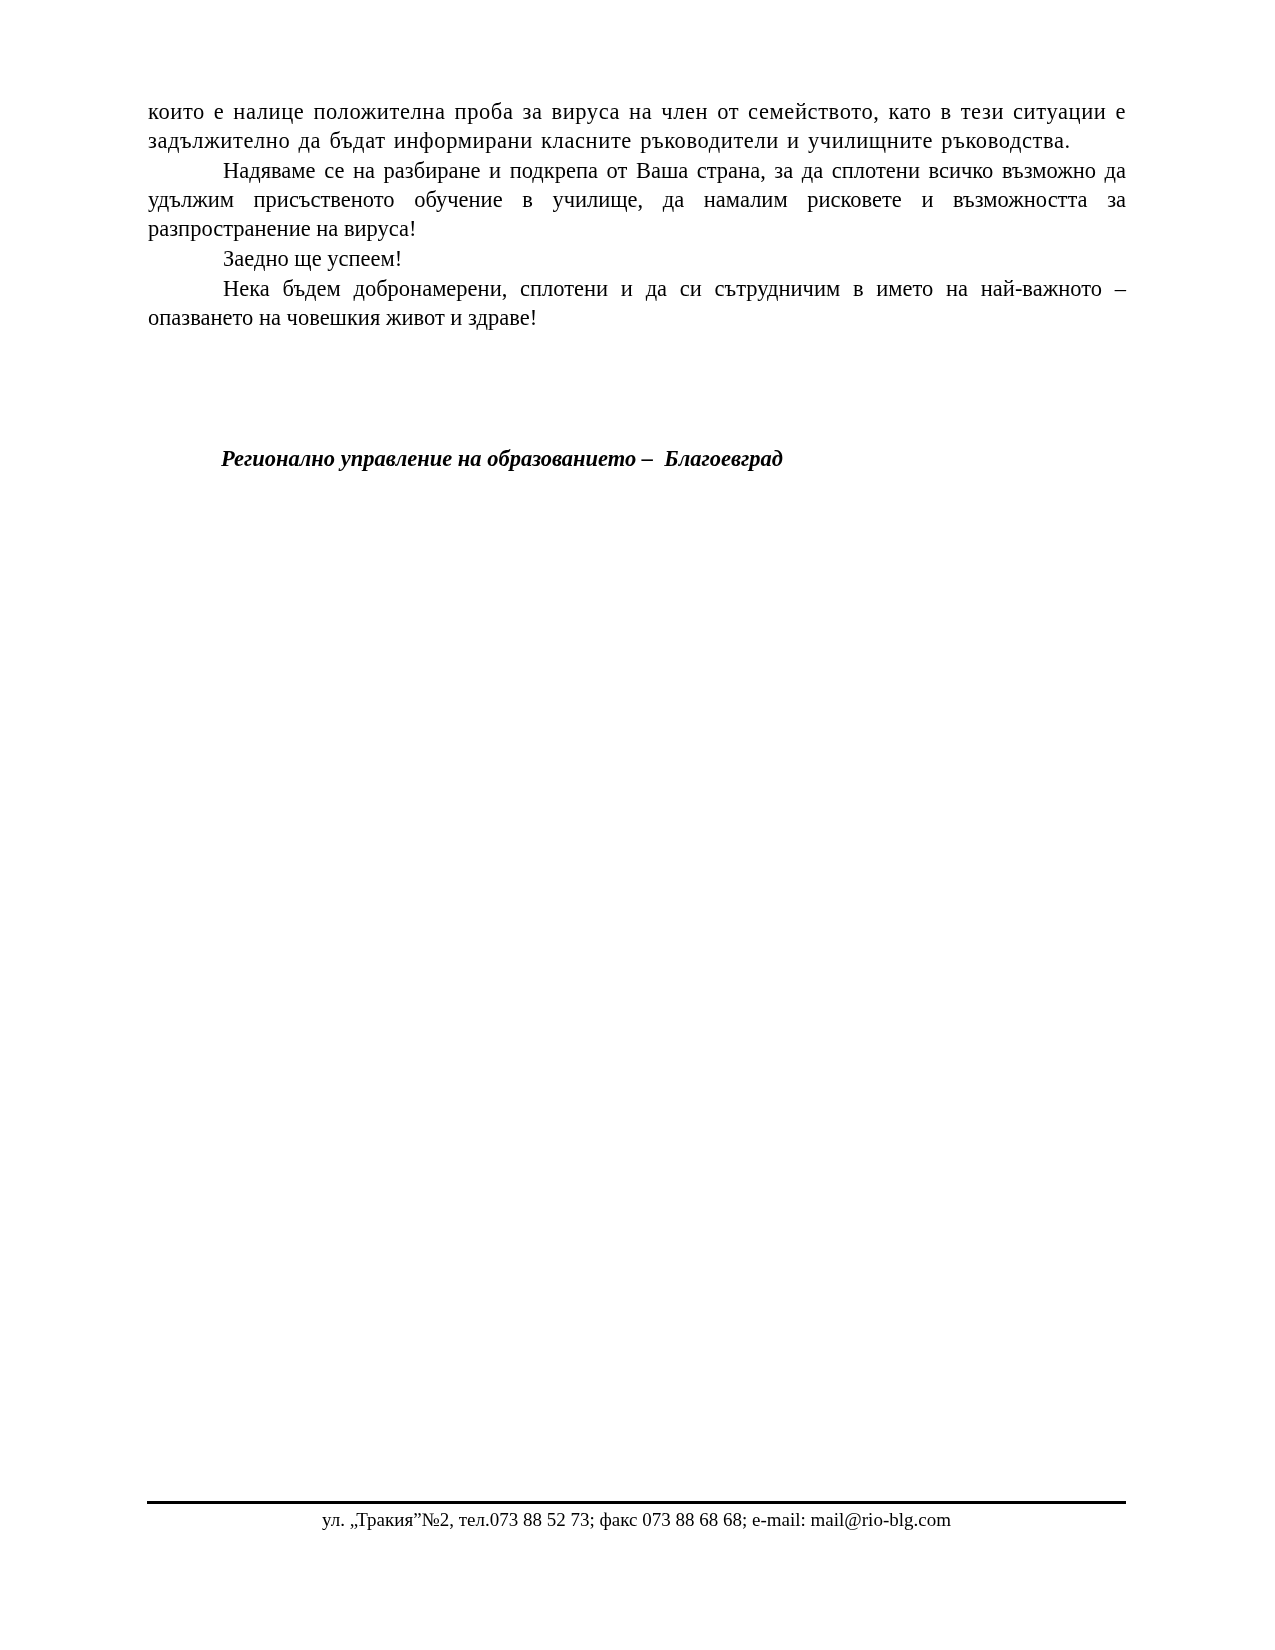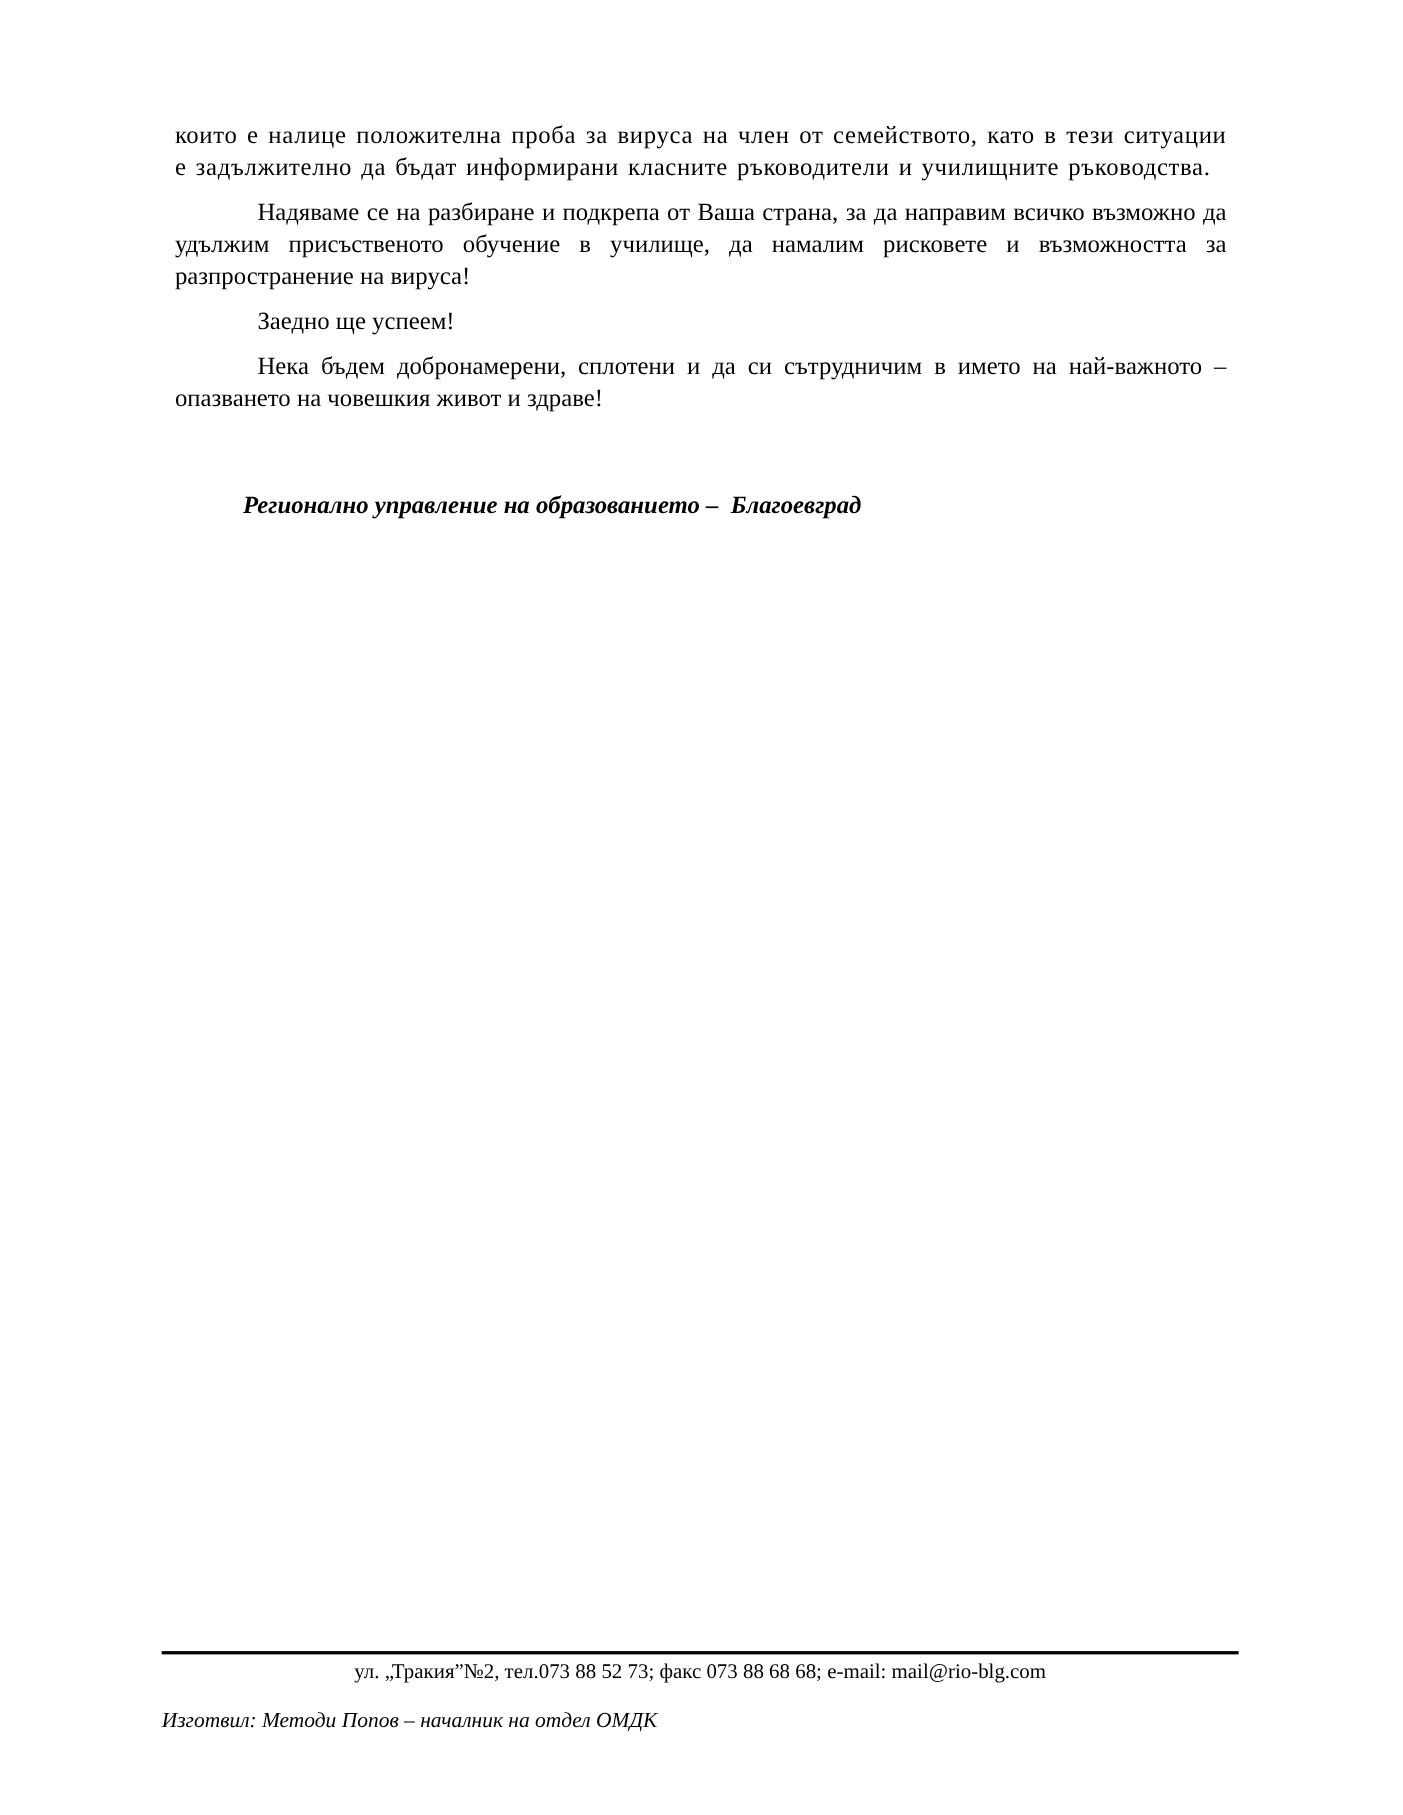--- a/index.html
+++ b/index.html
@@ -3,21 +3,21 @@
 <meta charset="utf-8">
 <style>
   html, body { margin:0; padding:0; background:#ffffff; }
   body { width:1275px; height:1650px; position:relative; overflow:hidden; color:#000; }
   .page { position:absolute; left:0; top:0; width:1275px; height:1650px; background:#fff; }
   .body-text {
     position:absolute; left:147px; top:96px; width:980px;
     font-family:"Liberation Serif", serif; font-size:22.5px; line-height:29px;
     text-align:justify; text-align-last:left;
   }
-  .body-text p { margin:12px; }
+  .body-text p { margin:1px; }
   .indent { text-indent:75px; }
   .first-para { letter-spacing:0.6px; word-spacing:2px; }
   .signature {
     position:absolute; left:221px; top:446px;
     font-family:"Liberation Serif", serif; font-size:22.5px; font-weight:bold; font-style:italic;
     white-space:pre;
     text-align:right;
   }
   .footer-rule { position:absolute; left:147px; top:1501px; width:979px; height:3px; background:#000; }
   .footer-address {
@@ -29,24 +29,23 @@
     font-family:"Liberation Serif", serif; font-size:19.5px; font-style:italic; line-height:24px;
   }
 </style>
 </head>
 <body>
 
 <div class="page">
 
   <div class="body-text">
     <p class="first-para">които е налице положителна проба за вируса на член от семейството, като в тези ситуации е задължително да бъдат информирани класните ръководители и училищните ръководства.</p>
-    <p class="indent">Надяваме се на разбиране и подкрепа от Ваша страна, за да направим всичко възможно да удължим присъственото обучение в училище, да намалим рисковете и възможността за разпространение на вируса!</p>
+    <p class="indent">Надяваме се на разбиране и подкрепа от Ваша страна, за да сплотени всичко възможно да удължим присъственото обучение в училище, да намалим рисковете и възможността за разпространение на вируса!</p>
     <p class="indent">Заедно ще успеем!</p>
     <p class="indent">Нека бъдем добронамерени, сплотени и да си сътрудничим в името на най-важното – опазването на човешкия живот и здраве!</p>
   </div>
 
   <div class="signature">Регионално управление на образованието –  Благоевград</div>
 
   <div class="footer-rule"></div>
   <div class="footer-address">ул. „Тракия”№2, тел.073 88 52 73; факс 073 88 68 68; e-mail: mail@rio-blg.com</div>
-  <div class="prepared-by">Изготвил: Методи Попов – началник на отдел ОМДК</div>
 
 </div>
 
 </body></html>

